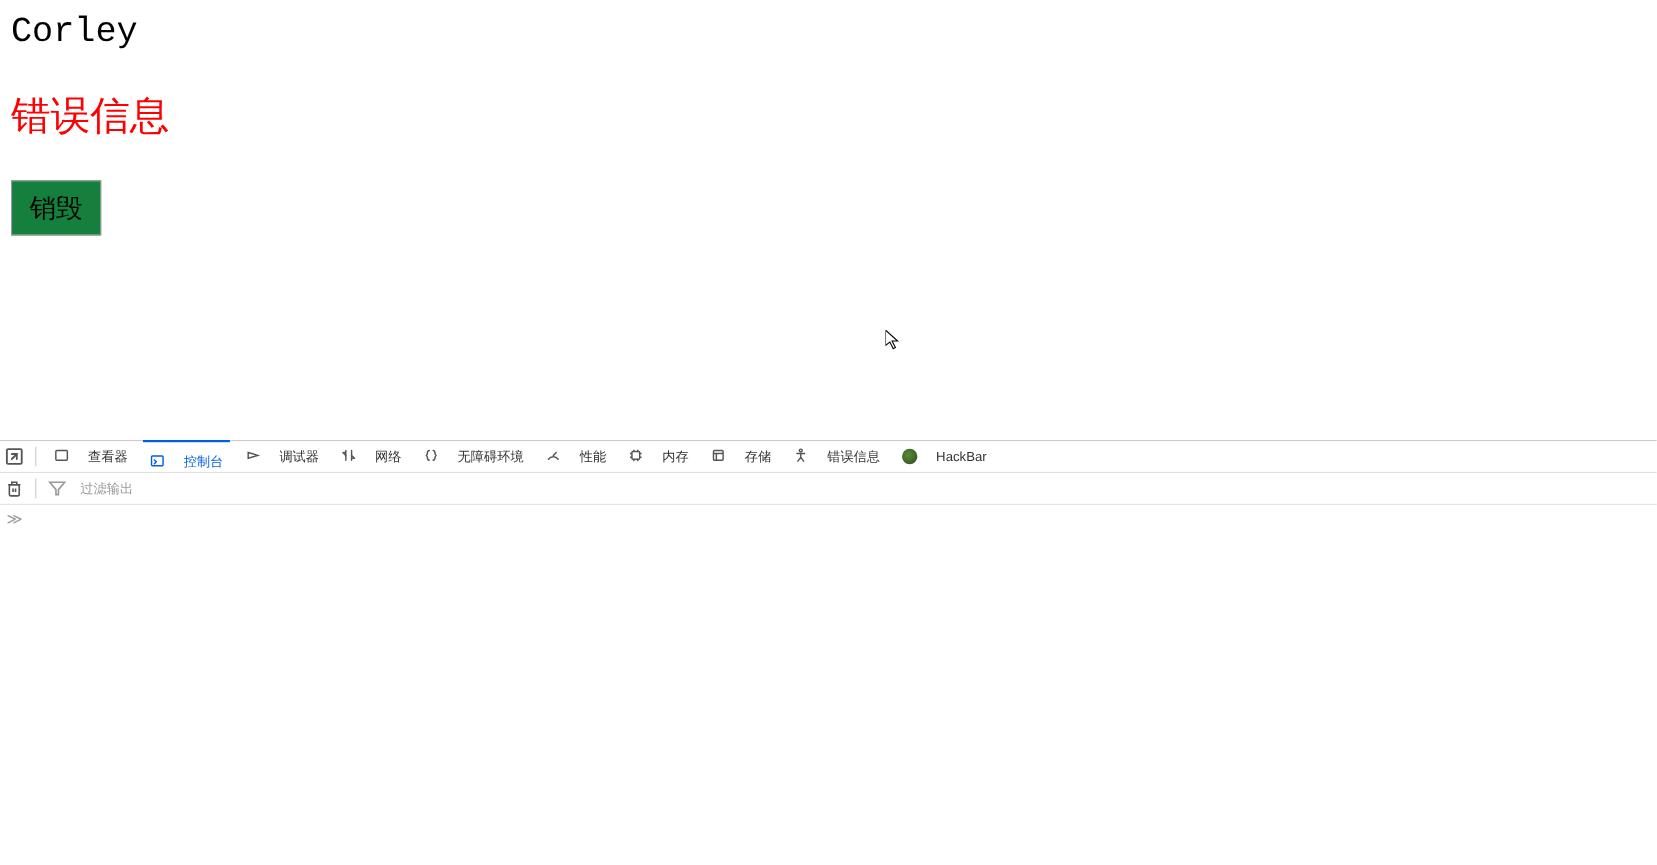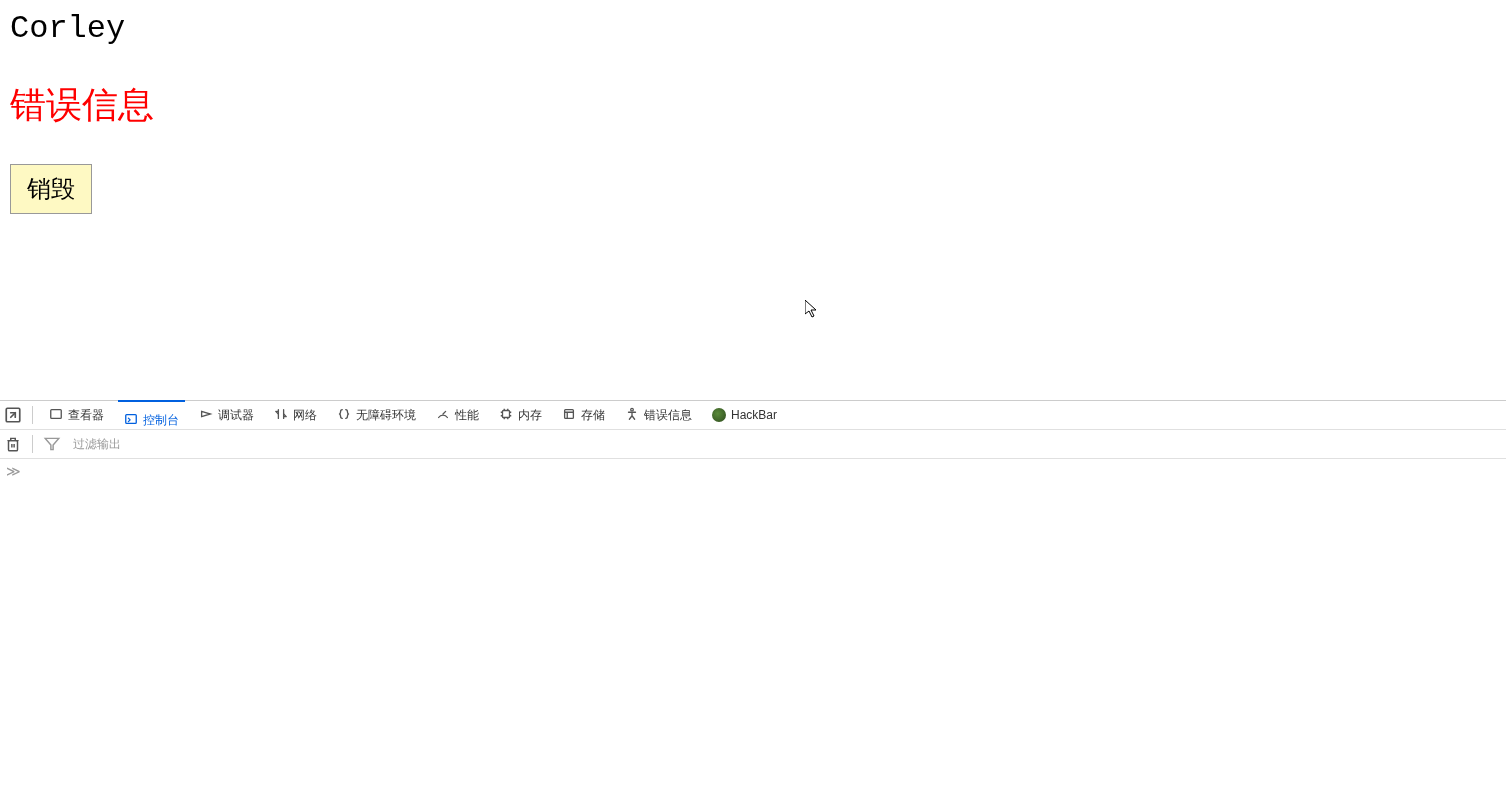--- a/index.html
+++ b/index.html
@@ -27,21 +27,21 @@
     .error-message {
       font-size: 36px;
       color: #ff0000;
       font-family: "Microsoft YaHei", sans-serif;
       margin-bottom: 34px;
     }
     .destroy-button {
       font-size: 24px;
       font-family: "Microsoft YaHei", sans-serif;
       padding: 8px 16px;
-      background: #fef9c3;
+      background: #15803d;
       border: 1px solid #999999;
       cursor: pointer;
       color: #000000;
     }
     .devtools {
       position: absolute;
       top: 400px;
       left: 0;
       right: 0;
       bottom: 0;
@@ -68,21 +68,21 @@
     }
     .devtools-separator {
       width: 1px;
       height: 18px;
       background: #cccccc;
       margin: 0 2px;
     }
     .devtools-tab {
       display: flex;
       align-items: center;
-      gap: 5px;
+      gap: 17px;
       padding: 0 6px;
       height: 29px;
       cursor: pointer;
       color: #333333;
       white-space: nowrap;
     }
     .devtools-tab.active {
       color: #0060df;
       border-top: 2px solid #0060df;
       margin-top: -1px;

